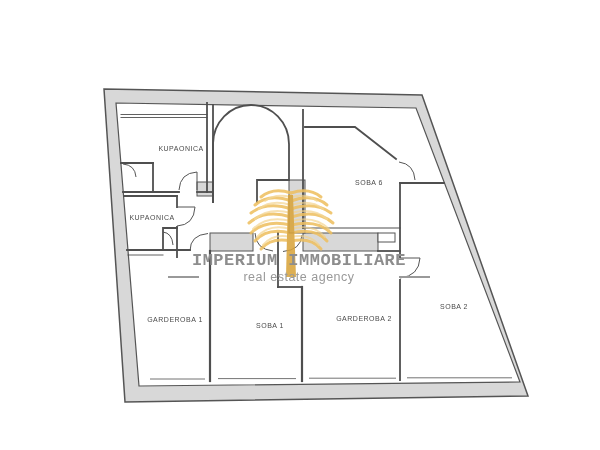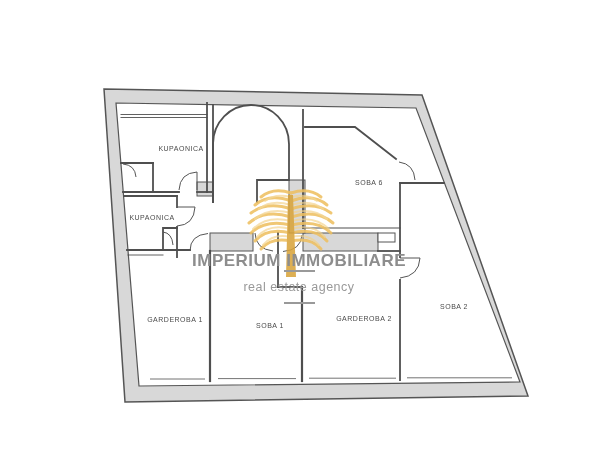--- a/index.html
+++ b/index.html
@@ -9,26 +9,26 @@
   }
   #plan-svg{position:absolute;left:0;top:0;z-index:1;}
   #logo-svg{position:absolute;left:243px;top:181px;z-index:2;opacity:.88;}
   .room-label{
     font-family:"Liberation Sans", sans-serif;
     font-size:7px;letter-spacing:.5px;fill:#4a4a4a;
   }
   #wm-title{
     position:absolute;left:168px;top:251px;width:262px;z-index:3;
     text-align:center;color:#8d8d8d;font-weight:bold;font-size:17px;
-    letter-spacing:.5px;white-space:nowrap;
+    letter-spacing:.5px;white-space:nowrap;font-family:Liberation Mono, monospace;
   }
   #wm-sub{
     position:absolute;left:168px;top:270px;width:262px;z-index:3;
-    display:flex;align-items:center;justify-content:flex-end;gap:8px;
-    color:#999999;font-size:12.5px;letter-spacing:.5px;white-space:nowrap;flex-direction:column;
+    display:flex;align-items:center;justify-content:space-between;gap:8px;
+    color:#999999;font-size:12.5px;letter-spacing:.5px;white-space:nowrap;
   }
   .wm-line{width:31px;height:2px;background:#999999;}
 </style>
 </head>
 <body>
 
 <div id="stage">
 
   <svg id="plan-svg" width="600" height="450" viewBox="0 0 600 450">
 

